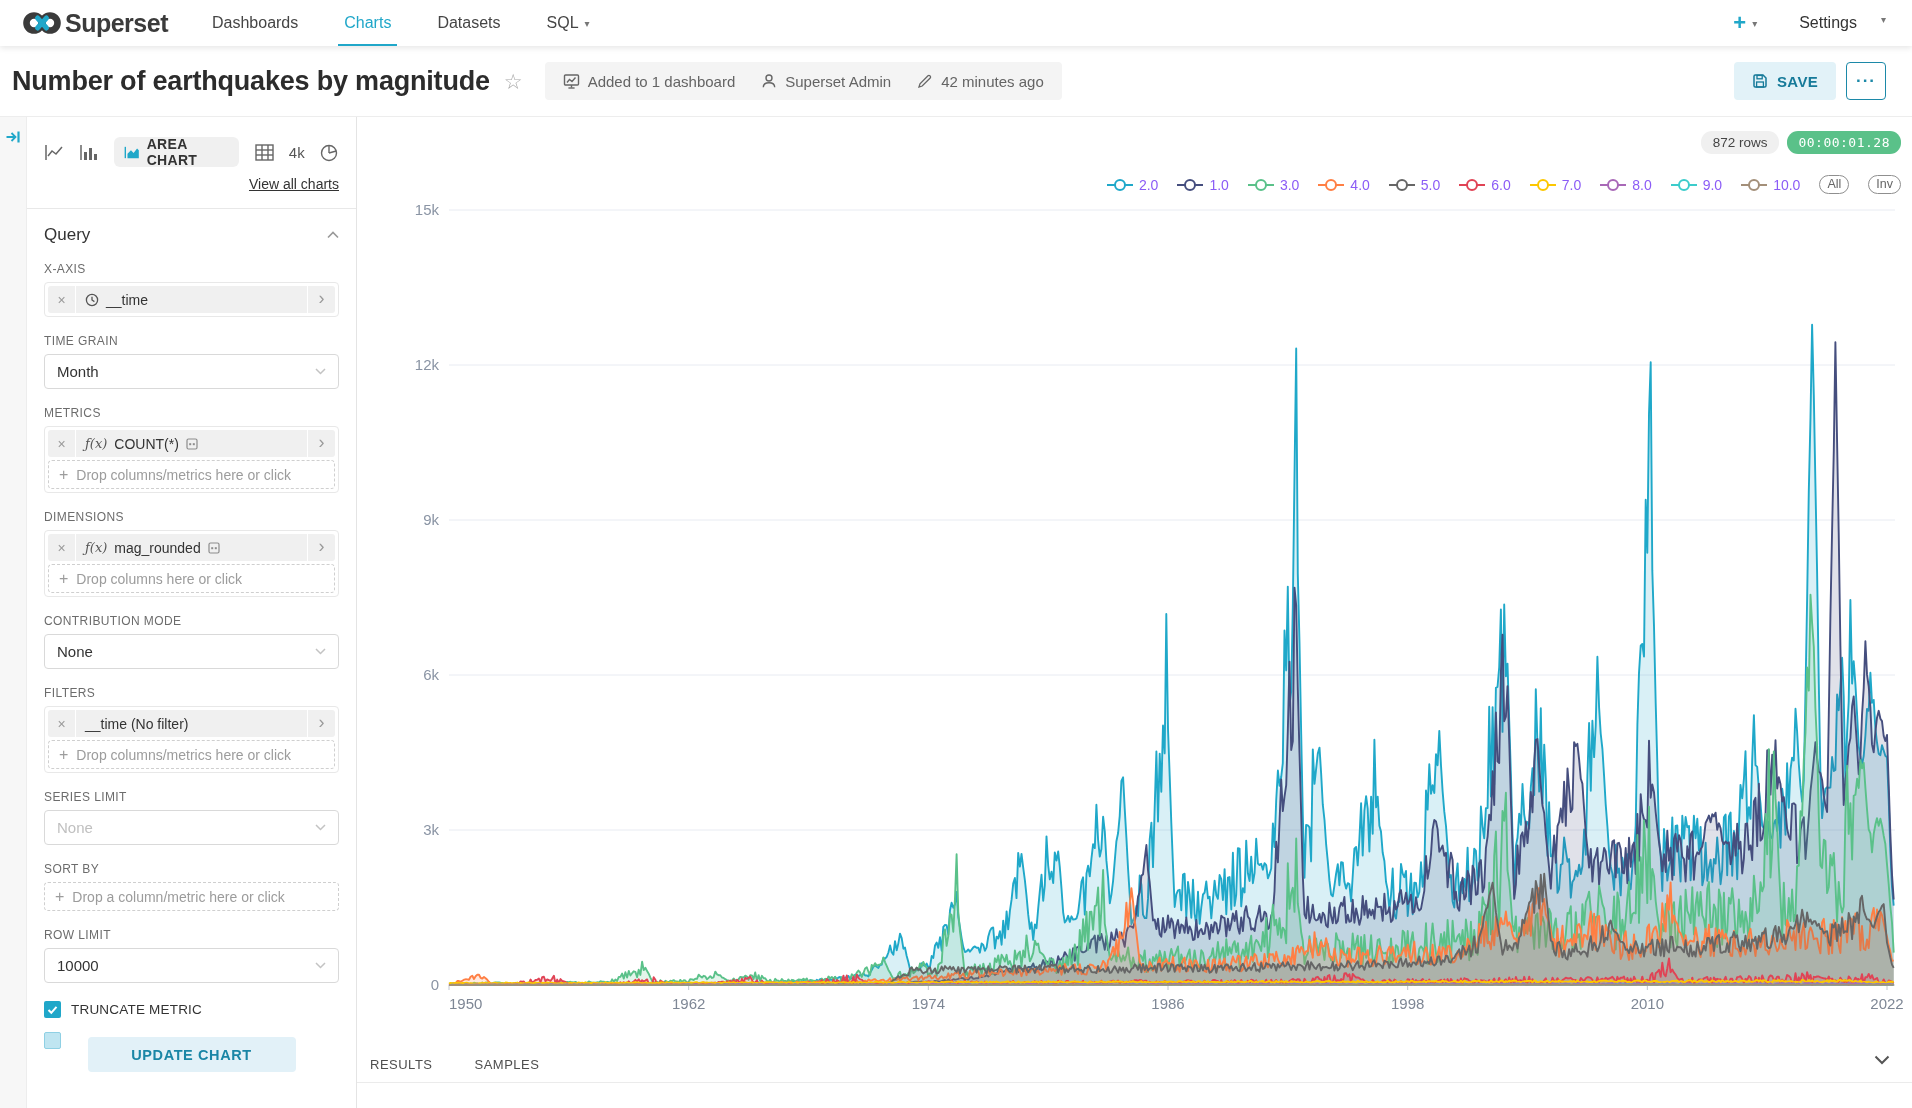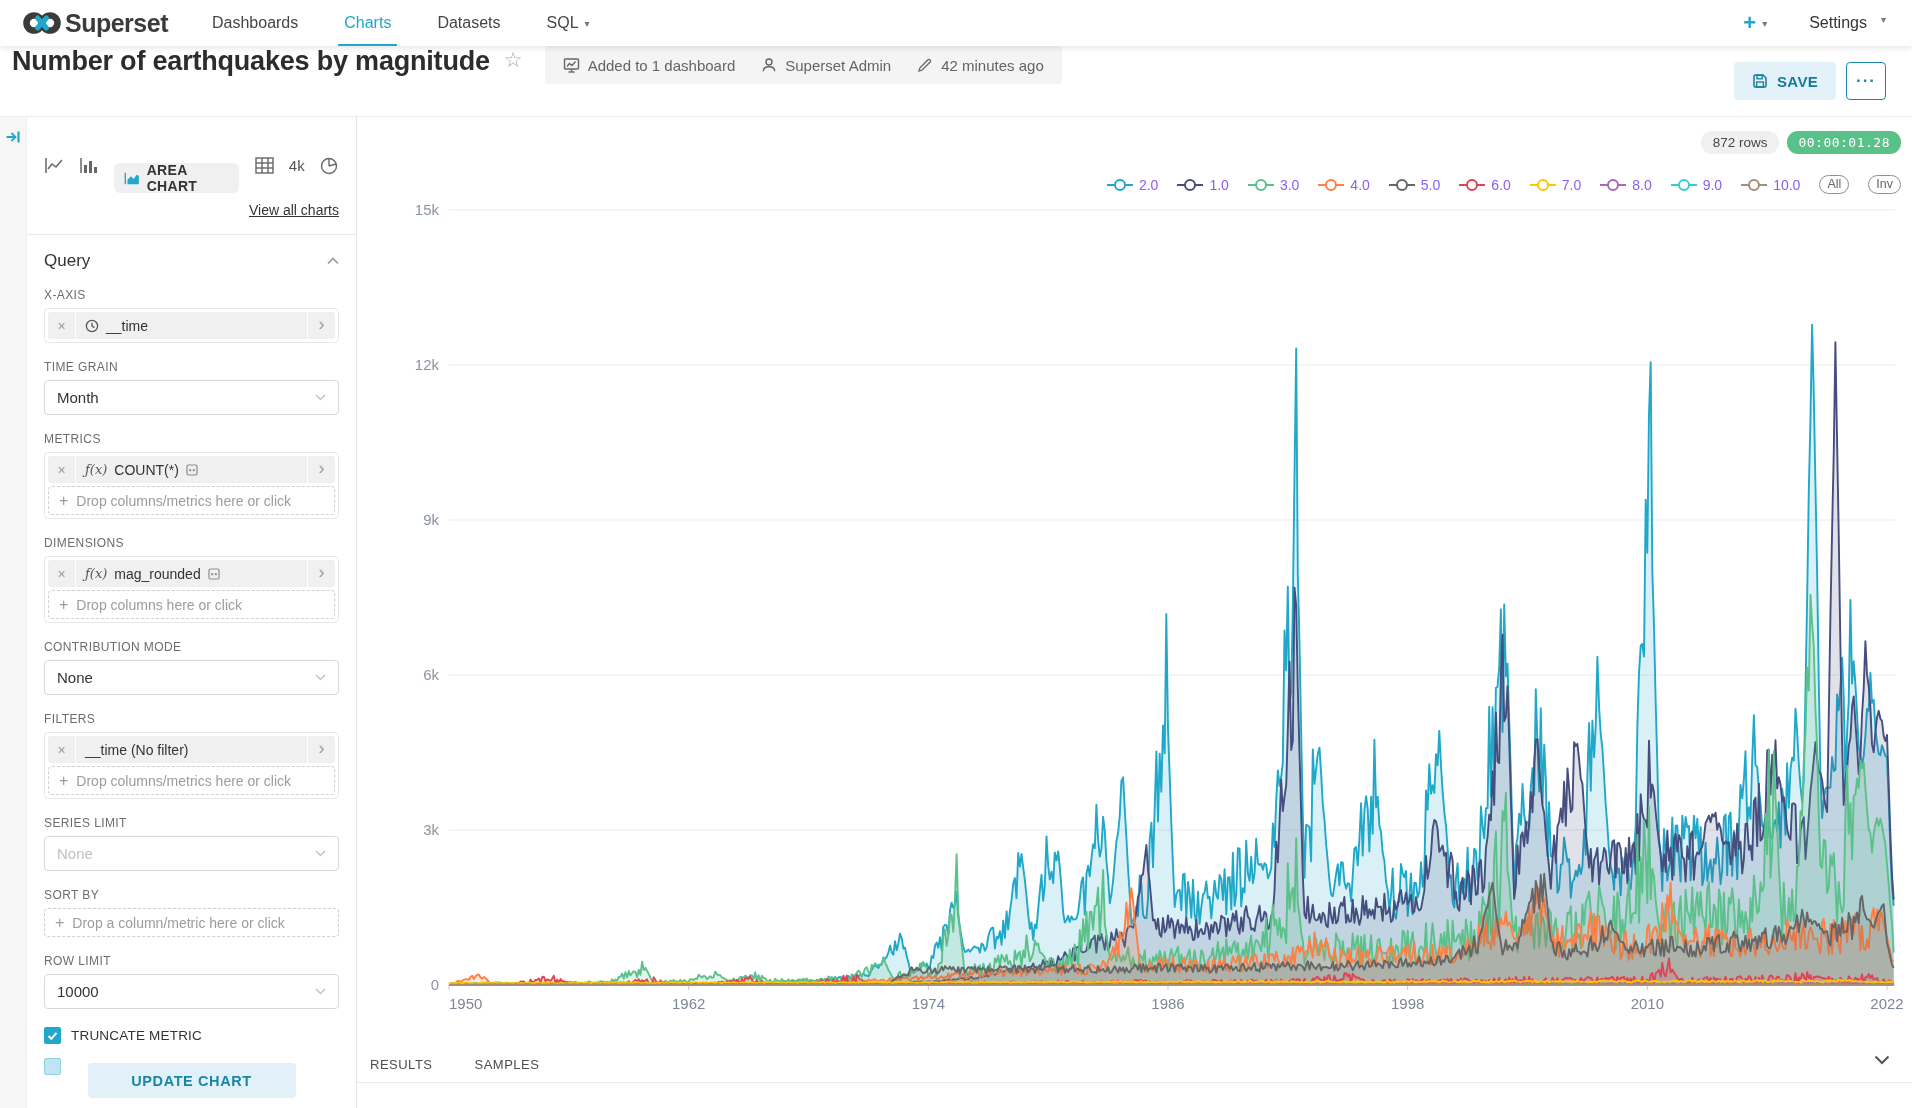--- a/index.html
+++ b/index.html
@@ -13,25 +13,25 @@
   .brand { display:flex; align-items:center; gap:3px; padding:0 30px 0 22px; }
   .brand-text { font-size:25px; font-weight:bold; color:#3b3b3b; letter-spacing:-0.5px; }
   .nav-items { display:flex; align-items:stretch; height:100%; gap:46px; margin-left:14px; }
   .nav-item { display:flex; align-items:center; font-size:16px; color:#454545; position:relative; cursor:pointer; gap:6px;}
   .nav-item.active { color:#20A7C9; }
   .nav-item.active::after { content:""; position:absolute; left:-6px; right:-6px; bottom:0; height:2px; background:#20A7C9; }
   .nav-right { margin-left:auto; display:flex; align-items:center; gap:42px; padding-right:26px; }
   .plus-group { display:flex; align-items:center; gap:6px; }
   .plus-glyph { color:#20A7C9; font-size:22px; font-weight:bold; line-height:1; }
   .caret { font-size:10px; color:#777; }
-  .settings-group { display:flex; align-items:flex-start; gap:14px; font-size:16px; color:#333; }
+  .settings-group { display:flex; align-items:flex-start; gap:24px; font-size:16px; color:#333; }
 
   
   .header { position:absolute; left:0; top:46px; right:0; height:71px; background:#fff;
-            border-bottom:1px solid #ededed; display:flex; padding:0 26px 0 12px; z-index:20;}
+            border-bottom:1px solid #ededed; display:flex; align-items:center; padding:0 26px 0 12px; z-index:20;}
   .page-title { font-size:27px; font-weight:bold; color:#2c2c2c; letter-spacing:-0.2px; }
   .star { font-size:21px; color:#a8a8a8; margin-left:14px; margin-top:2px;}
   .meta-pillgroup { margin-left:22px; background:#f4f4f4; border-radius:4px; height:38px;
                     display:flex; align-items:center; gap:26px; padding:0 18px; color:#646464; font-size:15px; }
   .meta-item { display:flex; align-items:center; gap:8px; }
   .hdr-actions { margin-left:auto; display:flex; align-items:center; gap:10px; }
   .save-btn { height:38px; background:#e2f2f8; border:none; border-radius:4px; display:flex; align-items:center;
               gap:9px; padding:0 18px; color:#167a99; font-weight:bold; font-size:15px; letter-spacing:.3px; cursor:pointer;}
   .more-btn { height:38px; width:40px; border:1px solid #1c89a8; border-radius:4px; background:#fff; color:#1c89a8;
               font-size:17px; font-weight:bold; letter-spacing:1px; cursor:pointer; line-height:10px; }
@@ -45,21 +45,21 @@
            border-right:1px solid #e4e4e4; overflow:hidden; }
   .panel-tabs { display:flex; height:46px; border-bottom:1px solid #e8e8e8; position:relative; }
   .panel-tab { flex:1; display:flex; align-items:center; justify-content:center; font-size:14.5px;
                letter-spacing:.4px; color:#5a5a5a; cursor:pointer; }
   .panel-tab.active { color:#333; font-weight:bold; }
   .ink-bar { position:absolute; left:0; bottom:-1px; width:112px; height:2px; background:#44557c; }
   .panel-body { padding:0 17px; }
   .viztype-row { display:flex; align-items:center; gap:15px; margin-top:20px; }
   .viz-icon { display:flex; align-items:center; justify-content:center; width:22px; height:20px; cursor:pointer;}
   .viz-pill { display:flex; align-items:center; gap:7px; background:#f0f0f0; border-radius:6px; height:30px;
-              padding:0 10px; font-size:14px; font-weight:bold; color:#333; letter-spacing:.3px; cursor:pointer;margin-top:26px;}
+              padding:0 10px; font-size:14px; font-weight:bold; color:#333; letter-spacing:.3px; cursor:pointer;}
   .fourk { font-size:15px; color:#555; font-weight:500; cursor:pointer;}
   .viewall-row { display:flex; justify-content:flex-end; margin-top:9px; }
   .viewall { font-size:14px; color:#333; text-decoration:underline; cursor:pointer; }
   .divider { border-top:1px solid #e8e8e8; margin:16px -17px 0 -17px; }
   .query-head { display:flex; align-items:center; justify-content:space-between; margin-top:16px; }
   .query-title { font-size:17px; color:#333; }
   .fld-label { font-size:12px; color:#6c6c6c; letter-spacing:.4px; margin:17px 0 6px 0; }
   .dndbox { border:1px solid #e8e8e8; border-radius:4px; padding:3px; display:flex; flex-direction:column; gap:3px; background:#fff; }
   .pill { display:flex; align-items:stretch; gap:1px; height:27px; cursor:pointer; }
   .pill-x { width:27px; background:#f0f0f0; border-radius:3px 0 0 3px; display:flex; align-items:center;

